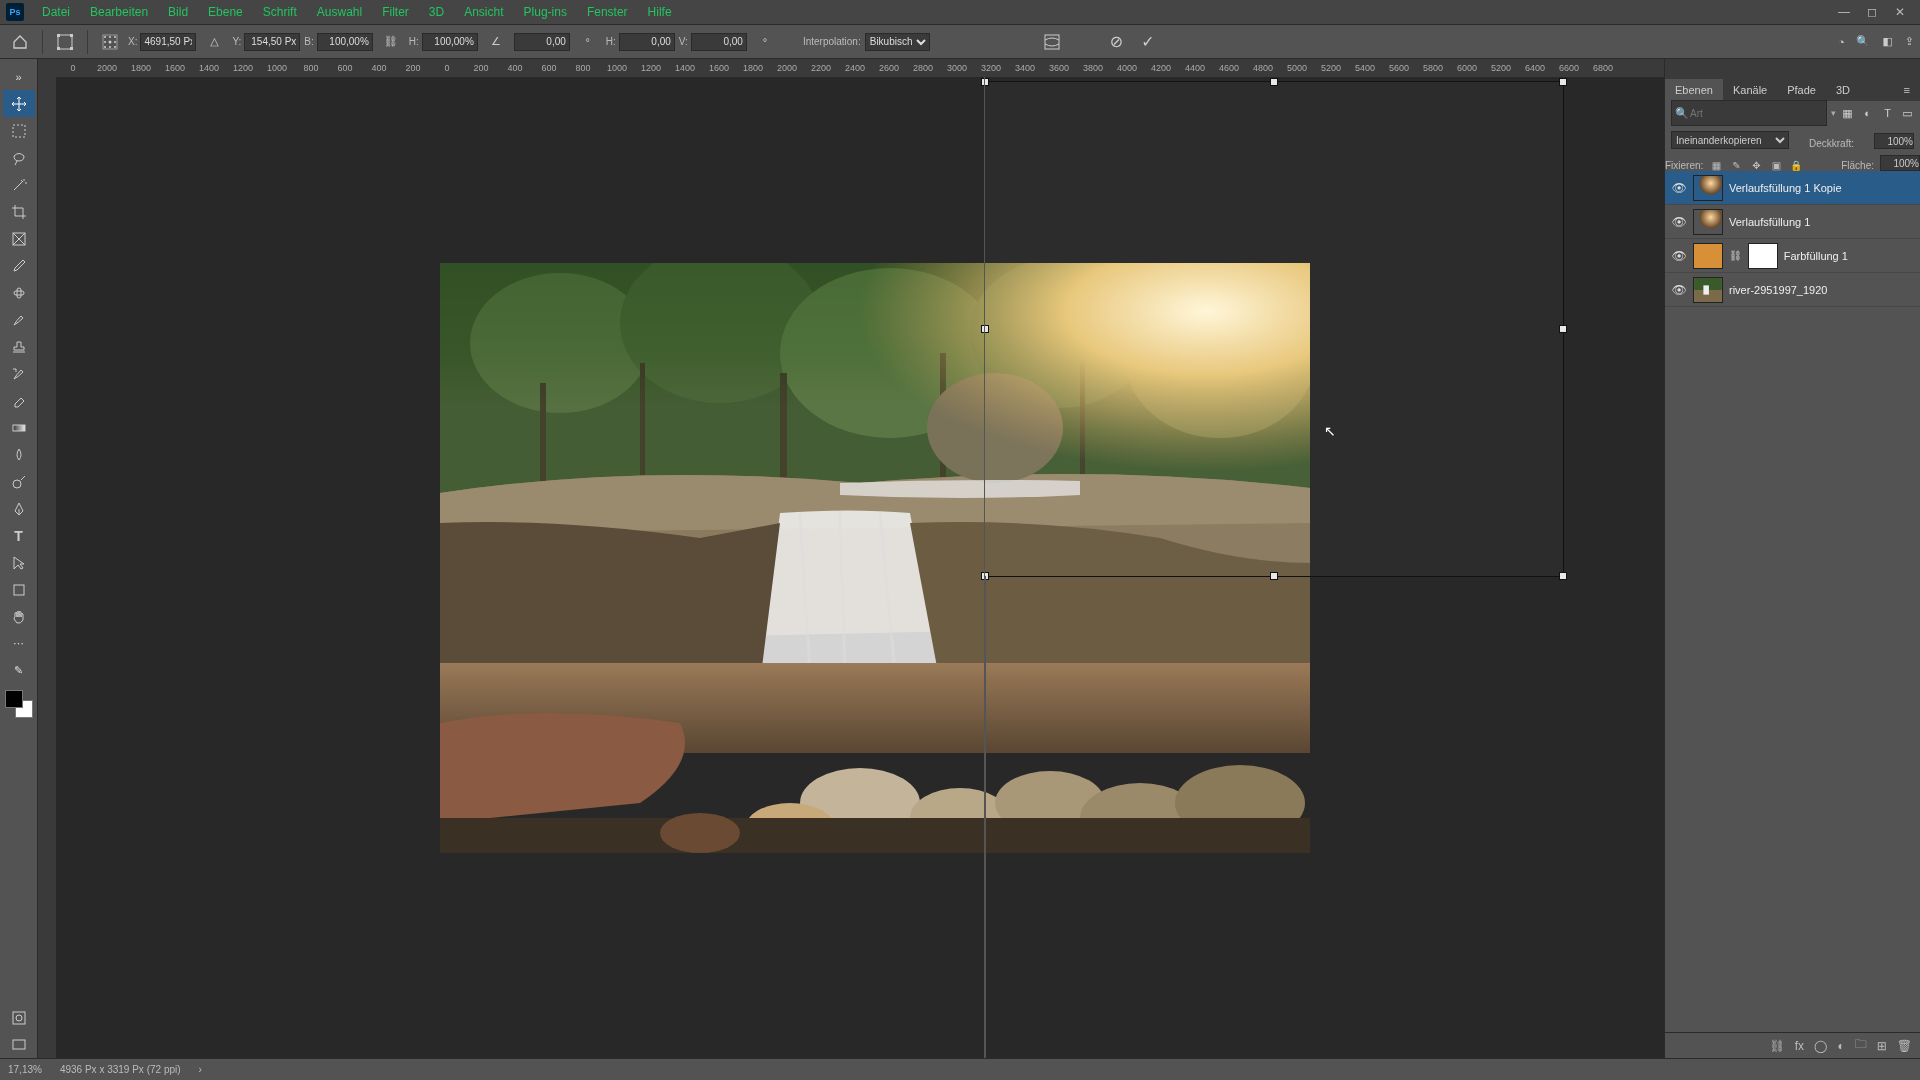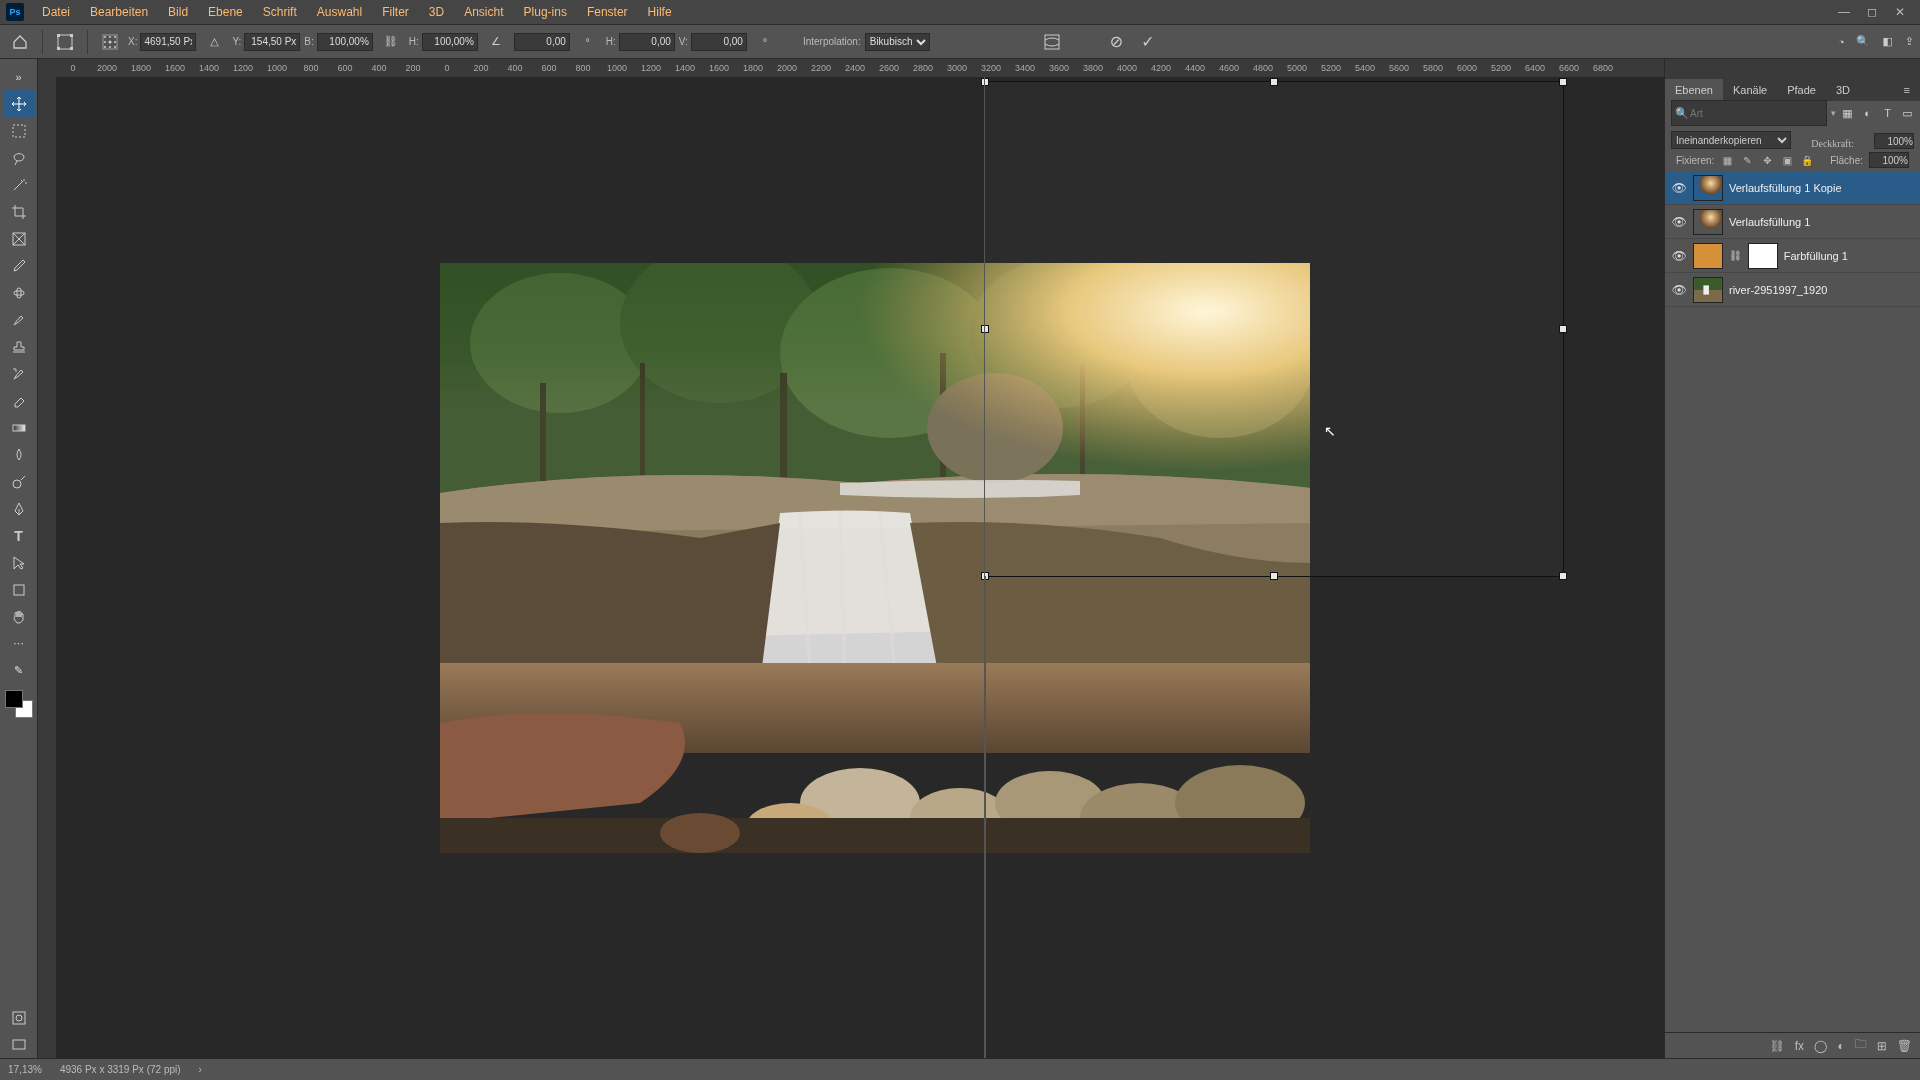--- a/index.html
+++ b/index.html
@@ -1,21 +1,21 @@
 <!DOCTYPE html>
 <html><head>
 <meta charset="utf-8">
 <style>
 * { margin:0; padding:0; box-sizing:border-box; font-family:"Segoe UI",Tahoma,sans-serif; user-select:none; }
 body { width:1920px; height:1080px; background:#323232; overflow:hidden; color:#ccc; font-size:11px; }
 
 
 #menubar { height:25px; background:#454545; display:flex; align-items:center; padding:0 6px; border-bottom:1px solid #2a2a2a; }
 #menubar .ps-icon { width:18px; height:18px; background:#001e36; color:#31a8ff; font-size:9px; font-weight:bold; display:flex; align-items:center; justify-content:center; margin-right:8px; border-radius:2px; }
-#menubar .menu-item { padding:0 10px; line-height:25px; font-size:12px; color:#fdba74; }
+#menubar .menu-item { padding:0 10px; line-height:25px; font-size:12px; color:#22c55e; }
 #menubar .spacer { flex:1; }
 #menubar .win-btn { width:28px; text-align:center; line-height:25px; font-size:12px; color:#bbb; }
 
 
 #optbar { height:34px; background:#535353; display:flex; align-items:center; padding:0 6px; border-bottom:1px solid #2a2a2a; gap:4px; }
 #optbar .home-btn,#optbar .tool-preset,#optbar .icon-btn { width:28px; height:24px; display:flex; align-items:center; justify-content:center; color:#ccc; }
 #optbar .field { display:flex; align-items:center; gap:3px; }
 #optbar .field-label { color:#bbb; font-size:10px; }
 #optbar input.num { background:#3a3a3a; border:1px solid #2a2a2a; color:#ddd; width:56px; height:18px; font-size:10px; padding:0 3px; text-align:right; }
 #optbar input.num.sm { width:56px; }
@@ -61,24 +61,24 @@
 #ptabs { height:42px; background:#3a3a3a; display:flex; align-items:flex-end; }
 #ptabs .ptab { padding:5px 10px; font-size:11px; color:#ccc; }
 #ptabs .ptab.active { background:#535353; }
 #pfilter { height:24px; display:flex; align-items:center; gap:4px; padding:0 6px; }
 #pfilter input { flex:1; background:#3a3a3a; border:1px solid #2a2a2a; color:#ccc; height:26px; font-size:10px; padding:0 4px 0 18px; }
 #pfilter .small-icons { display:flex; gap:4px; }
 #pfilter .small-icons span { width:16px; height:16px; display:flex; align-items:center; justify-content:center; font-size:11px; }
 
 #pmode { height:24px; display:flex; align-items:flex-end; padding:0 6px; gap:20px; }
 #pmode select { background:#3a3a3a; border:1px solid #2a2a2a; color:#ccc; flex:1; height:18px; font-size:10px; }
-#pmode .olabel { font-size:10px; color:#bbb;font-family:Liberation Serif, serif; }
+#pmode .olabel { font-size:10px; color:#bbb; }
 #pmode input { width:40px; background:#3a3a3a; border:1px solid #2a2a2a; color:#ccc; height:16px; font-size:10px; text-align:right; }
 
-#plock { height:22px; display:flex; align-items:center; padding:0 11px; gap:6px; font-size:10px; color:#bbb; }
+#plock { height:22px; display:flex; align-items:flex-end; padding:0 0; gap:6px; font-size:10px; color:#bbb; }
 #plock .lock-icons { display:flex; gap:6px; }
 #plock .lock-icons span { width:14px; text-align:center; }
 #plock input { width:40px; background:#3a3a3a; border:1px solid #2a2a2a; color:#ccc; height:16px; font-size:10px; text-align:right; }
 
 #layers { flex:1; overflow:auto; }
 .layer { height:34px; display:flex; align-items:center; padding:0 6px; gap:6px; border-bottom:1px solid #474747; }
 .layer.active { background:#2a5c8a; }
 .layer .eye { width:16px; text-align:center; font-size:12px; color:#ddd; }
 .layer .thumb { width:30px; height:26px; background:#888; border:1px solid #222; position:relative; overflow:hidden; }
 .layer .thumb.grad { background:radial-gradient(circle at 60% 30%,#ffd9a0,#6b4a2a 45%,transparent 50%); }

